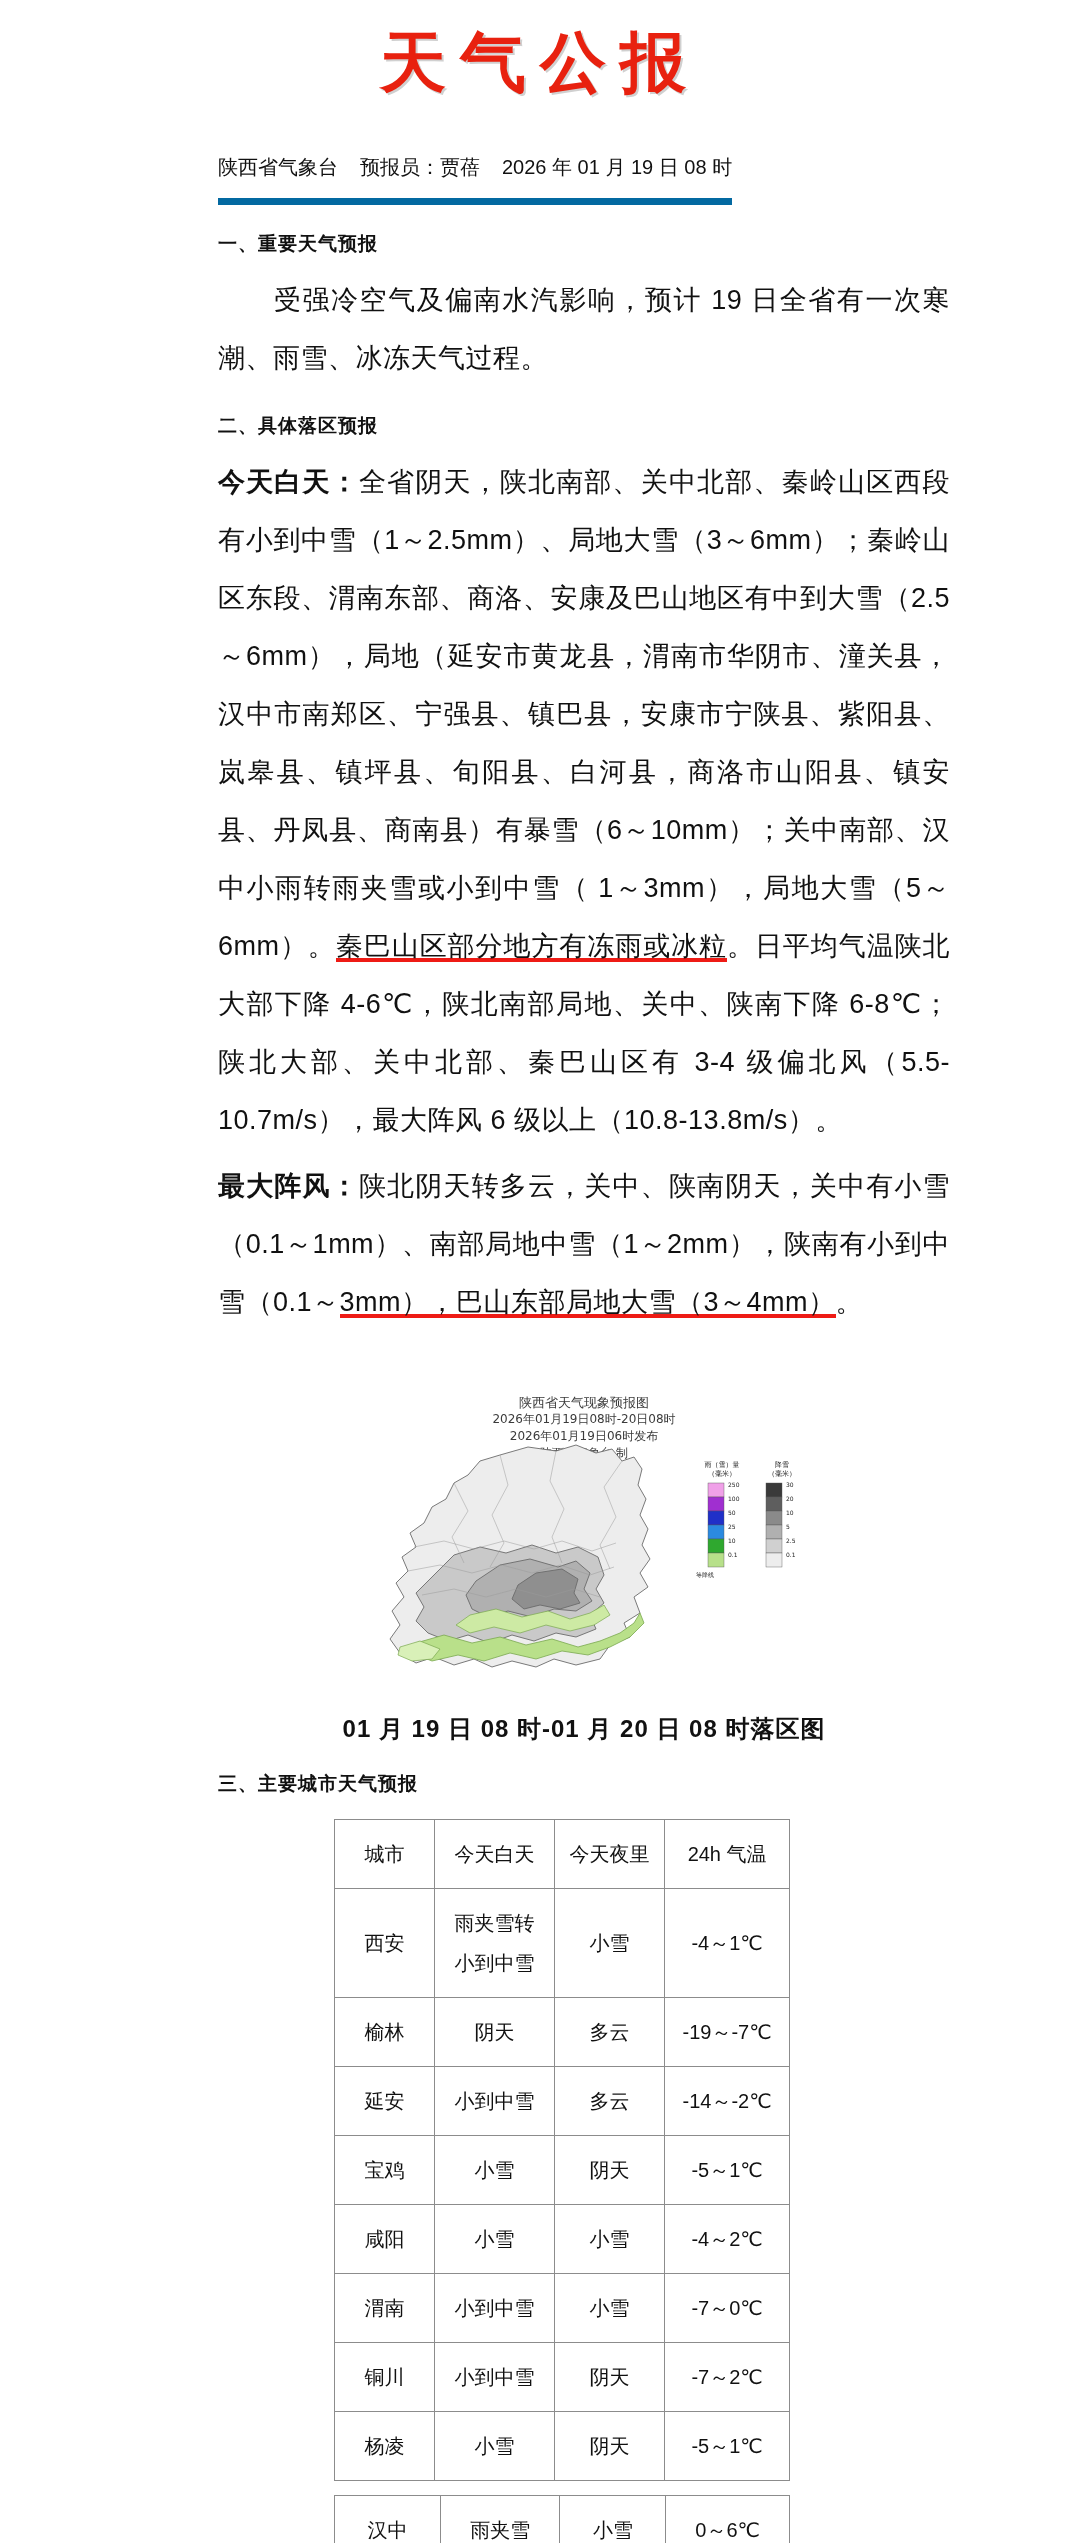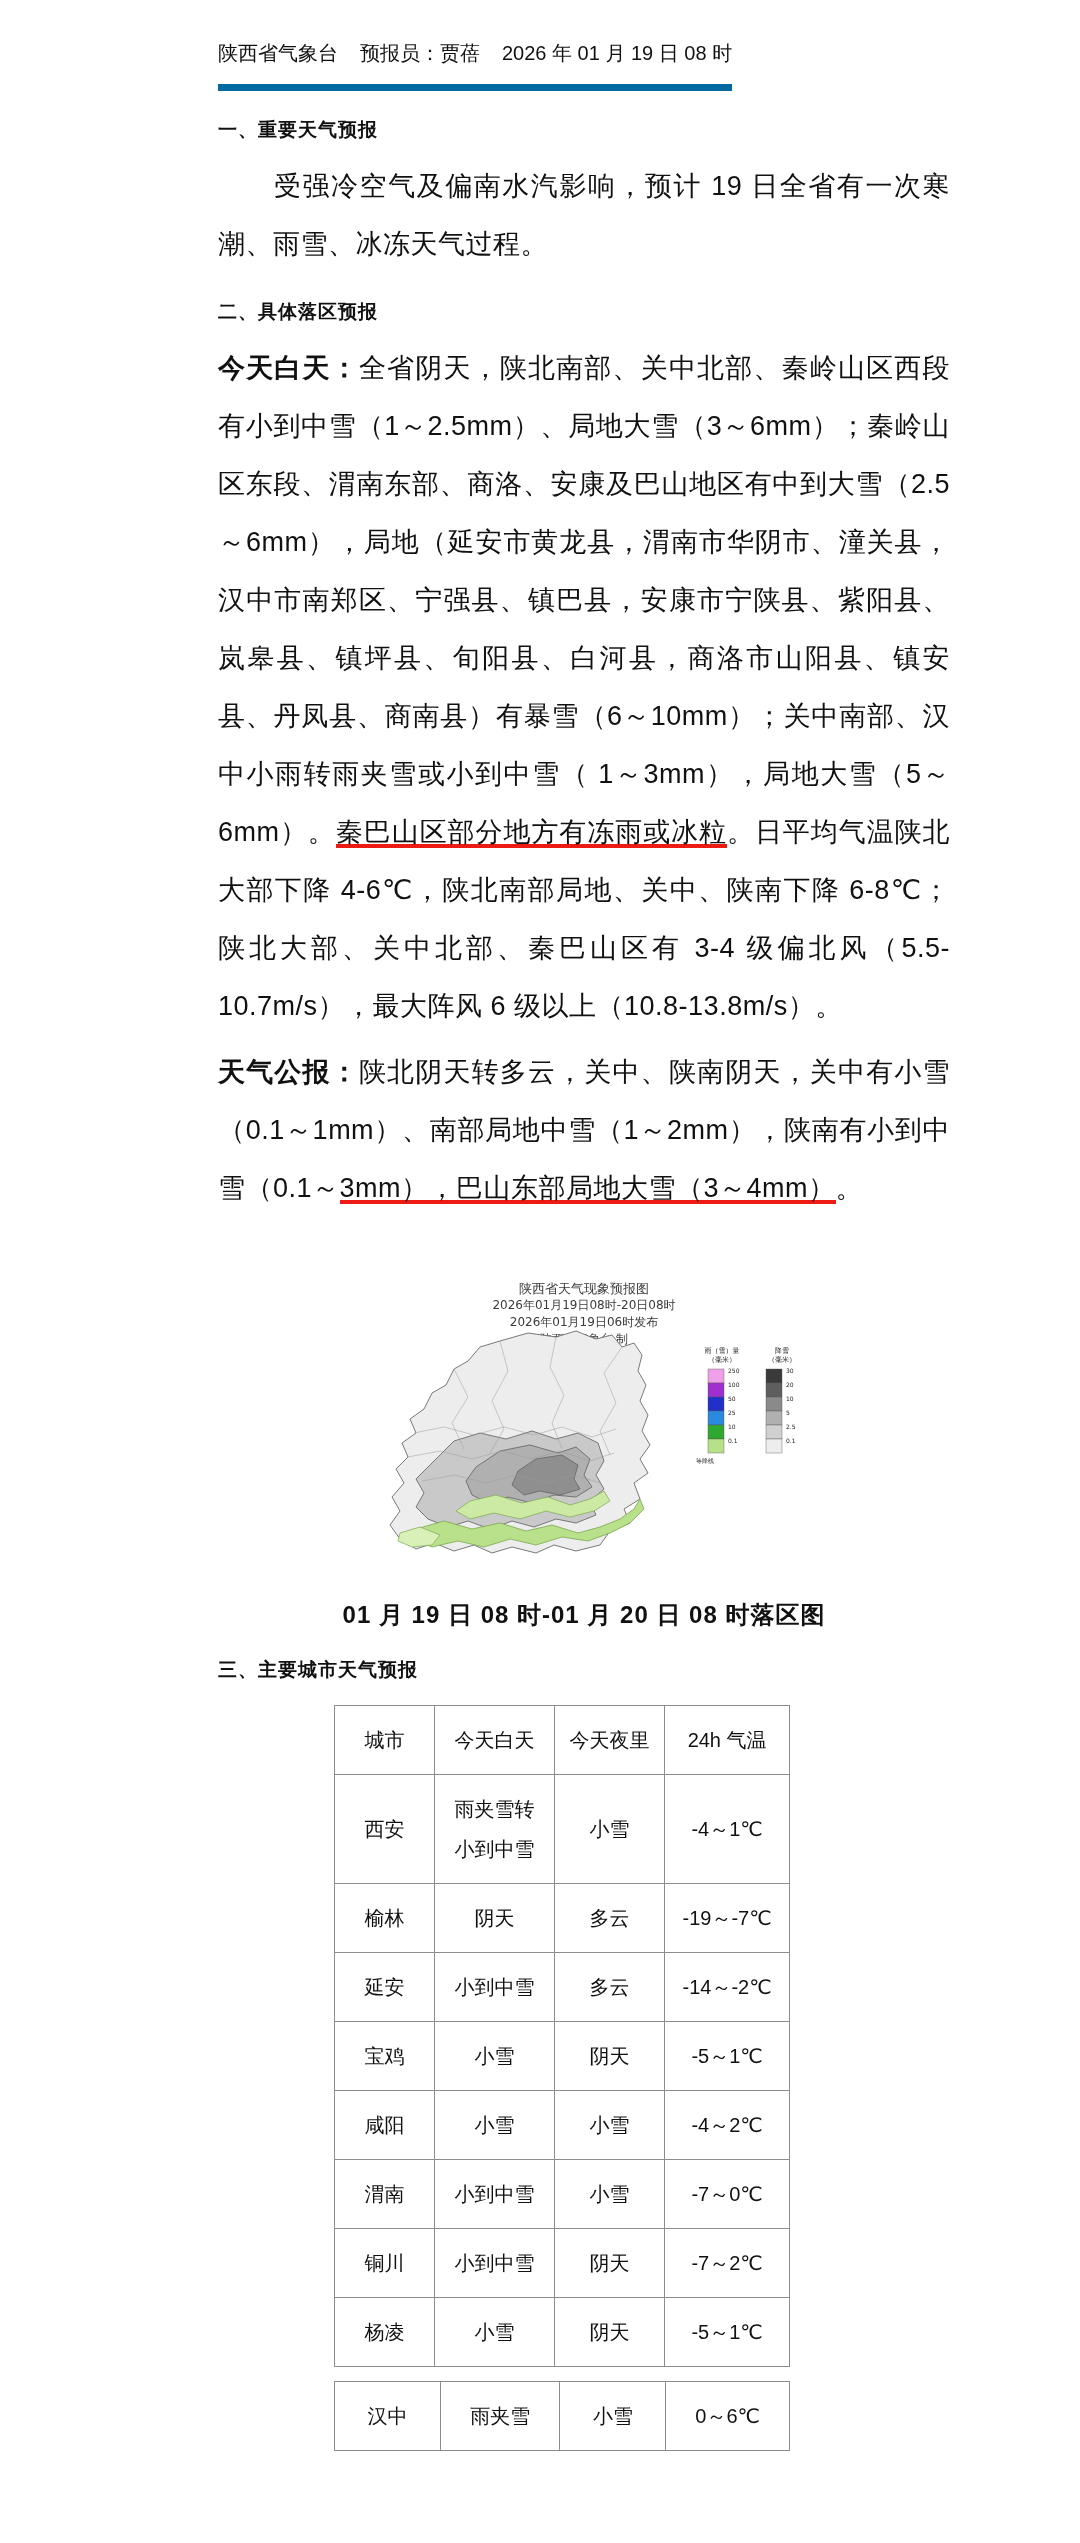--- a/index.html
+++ b/index.html
@@ -135,37 +135,38 @@
   table.fc td.city { width: 118px; }
   table.fc td.day  { width: 130px; }
   table.fc td.night{ width: 118px; }
   table.fc td.temp { width: 134px; }
 </style>
 </head>
 <body>
 
 <div class="page">
 
+  <div class="doc-title">天气公报</div>
 
   <div class="meta-wrap">
     <span class="meta-line">
       <span>陕西省气象台</span><span class="sp"></span><span>预报员：</span><span>贾蓓</span><span class="sp"></span><span>2026 年 01 月 19 日 08 时</span>
     </span>
   </div>
 
   <div class="body">
 
     <h2 class="sec">一、重要天气预报</h2>
     <p class="para indent">受强冷空气及偏南水汽影响，预计 19 日全省有一次寒潮、雨雪、冰冻天气过程。</p>
 
     <h2 class="sec">二、具体落区预报</h2>
 
     <p class="para"><span class="b">今天白天：</span><span>全省阴天，陕北南部、关中北部、秦岭山区西段有小到中雪（1～2.5mm）、局地大雪（3～6mm）；秦岭山区东段、渭南东部、商洛、安康及巴山地区有中到大雪（2.5～6mm），局地（延安市黄龙县，渭南市华阴市、潼关县，汉中市南郑区、宁强县、镇巴县，安康市宁陕县、紫阳县、岚皋县、镇坪县、旬阳县、白河县，商洛市山阳县、镇安县、丹凤县、商南县）有暴雪（6～10mm）；关中南部、汉中小雨转雨夹雪或小到中雪（ 1～3mm），局地大雪（5～6mm）。<span class="u">秦巴山区部分地方有冻雨或冰粒</span>。日平均气温陕北大部下降 4-6℃，陕北南部局地、关中、陕南下降 6-8℃；陕北大部、关中北部、秦巴山区有 3-4 级偏北风（5.5-10.7m/s），最大阵风 6 级以上（10.8-13.8m/s）。</span></p>
 
-    <p class="para"><span class="b">天气公报：</span><span>陕北阴天转多云，关中、陕南阴天，关中有小雪（0.1～1mm）、南部局地中雪（1～2mm），陕南有小到中雪（0.1～<span class="u">3mm），巴山东部局地大雪（3～4mm）</span>。</span></p>
+    <p class="para"><span class="b">最大阵风：</span><span>陕北阴天转多云，关中、陕南阴天，关中有小雪（0.1～1mm）、南部局地中雪（1～2mm），陕南有小到中雪（0.1～<span class="u">3mm），巴山东部局地大雪（3～4mm）</span>。</span></p>
 
     <div class="figure">
       <div class="map-wrap">
         <div class="map-title">
           <div class="t1">陕西省天气现象预报图</div>
           <div>2026年01月19日08时-20日08时</div>
           <div>2026年01月19日06时发布</div>
           <div>陕西省气象台 制</div>
         </div>
 

